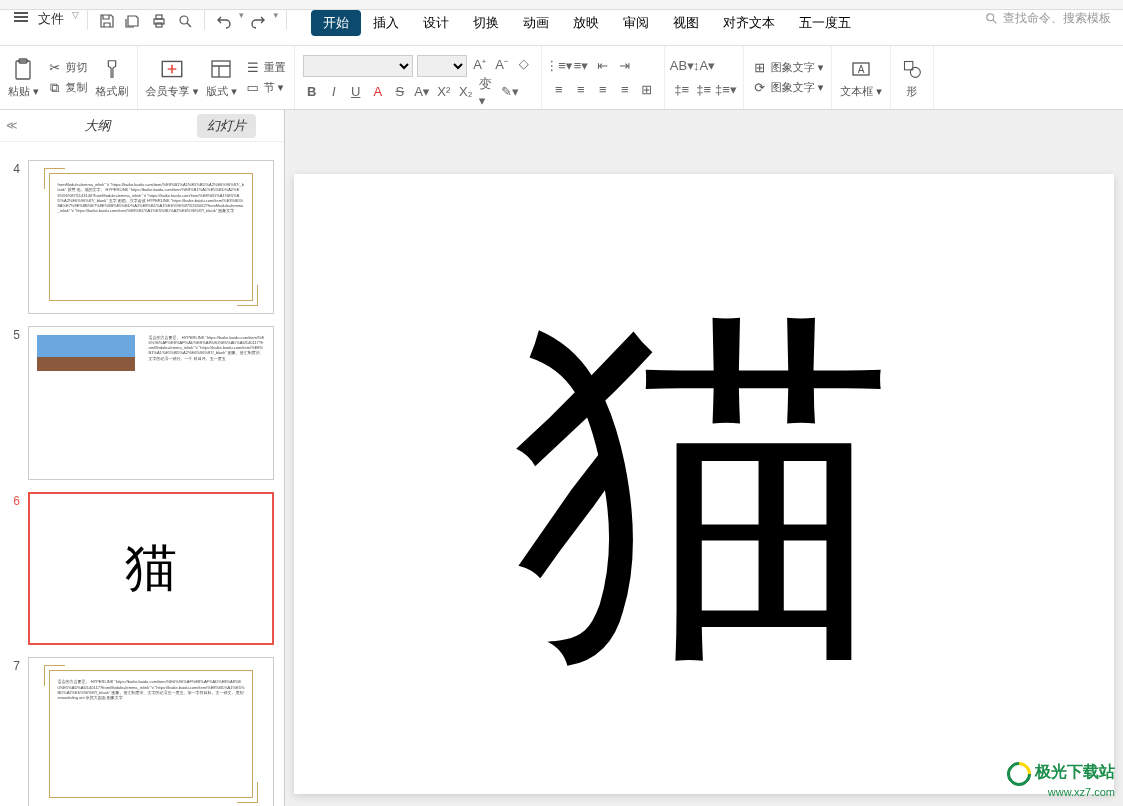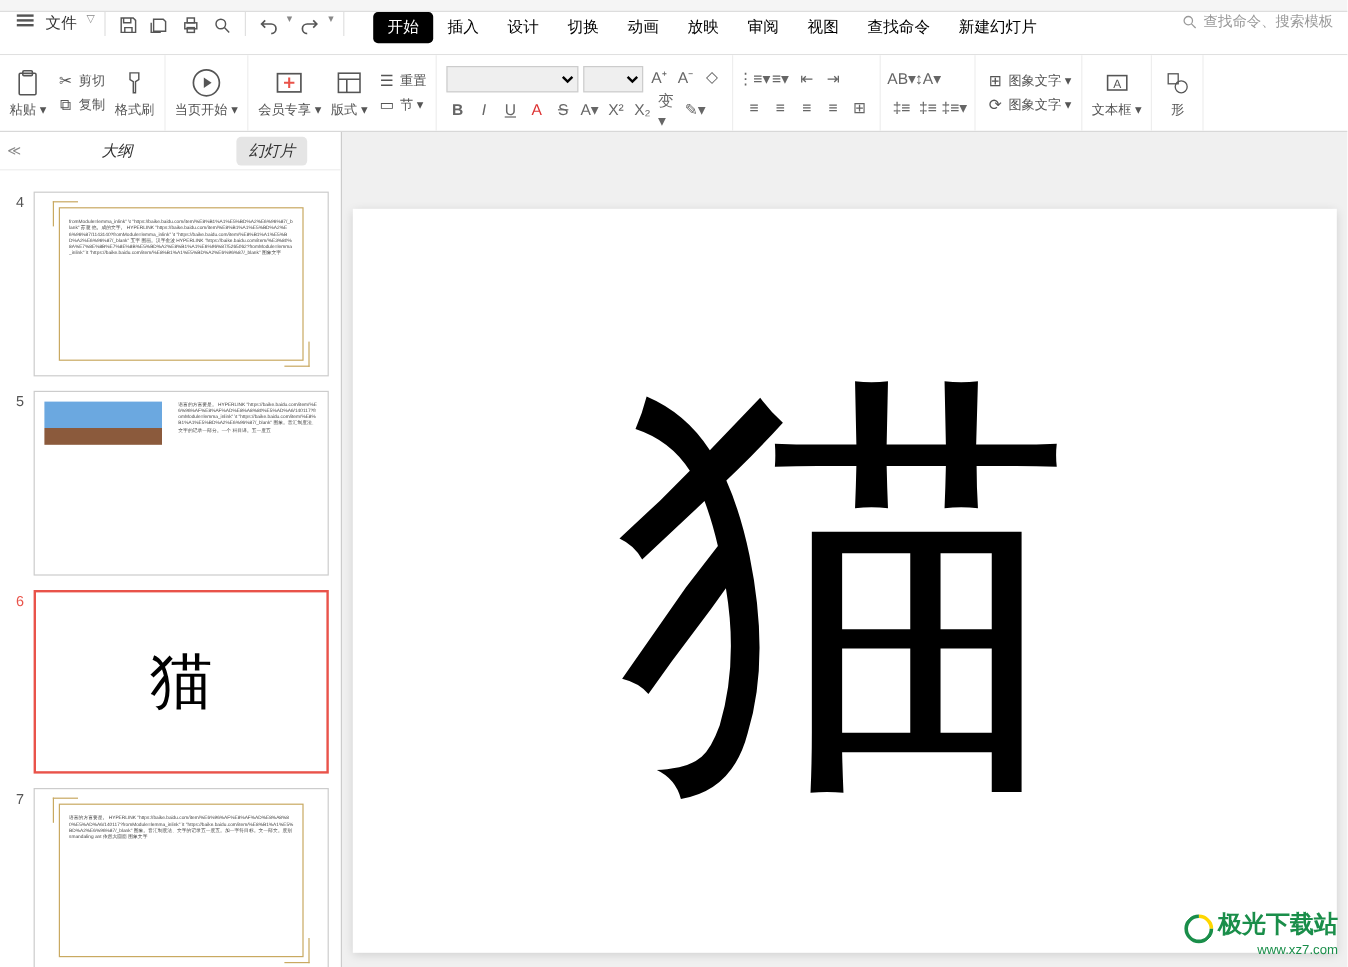--- a/index.html
+++ b/index.html
@@ -7,21 +7,21 @@
 .tab-bar { height: 10px; display: flex; align-items: center; background: #f5f5f5; border-bottom: 1px solid #ddd;}
 .menu-row { height: 36px; display: flex; align-items: flex-start; border-bottom: 1px solid #e0e0e0; padding: 0 12px; gap: 4px;}
 .hamburger { display: flex; flex-direction: column; gap: 2px; padding: 2px;}
 .hamburger span { display: block; width: 14px; height: 2px; background: #555;}
 .file-menu { font-size: 13px; color: #333; padding: 0 4px;}
 .chev-down { font-size: 9px; color: #888;}
 .ico-btn { width: 22px; height: 22px; display: flex; align-items: center; justify-content: center; color: #555; font-size: 15px;}
 .sep { width: 1px; height: 20px; background: #e0e0e0; margin: 0 4px;}
 .ribbon-tabs { display: flex; align-items: center; gap: 0; margin-left: 16px;}
 .rtab { padding: 4px 12px; font-size: 13px; color: #000000; border-radius: 4px;}
-.rtab.active { background: #000000; color: #fff;}
+.rtab.active { background: #0c4a6e; color: #fff;}
 .search-area { margin-left: auto; display: flex; align-items: center; gap: 4px; color: #999; font-size: 12px;}
 .toolbar { height: 64px; display: flex; align-items: stretch; border-bottom: 1px solid #d8d8d8; background: #fff;}
 .tgroup { display: flex; flex-direction: column; align-items: center; justify-content: center; padding: 4px 8px; border-right: 1px solid #eee; gap: 2px;}
 .tgroup.row { flex-direction: row; gap: 8px;}
 .tbtn-lg { display: flex; flex-direction: column; align-items: center; gap: 2px; font-size: 11px; color: #555;}
 .tbtn-lg .ic { width: 26px; height: 26px; display: flex; align-items: center; justify-content: center; font-size: 20px; color: #555;}
 .tbtn-sm { display: flex; align-items: center; gap: 3px; font-size: 11px; color: #555; height: 18px;}
 .tbtn-sm .ic { width: 16px; height: 16px; display: flex; align-items: center; justify-content: center; font-size: 13px;}
 .font-sel { width: 110px; height: 22px; border: 1px solid #ccc; font-size: 11px;}
 .size-sel { width: 50px; height: 22px; border: 1px solid #ccc; font-size: 11px;}
@@ -44,21 +44,21 @@
 .thumb-inner::before, .thumb-inner::after { content: ''; position: absolute; width: 20px; height: 20px; border: 1px solid #c9a961;}
 .thumb-inner::before { top: -6px; left: -6px; border-right: none; border-bottom: none;}
 .thumb-inner::after { bottom: -6px; right: -6px; border-left: none; border-top: none;}
 .thumb-text { font-size: 4px; line-height: 1.3; color: #444; padding: 8px; word-break: break-all;}
 .thumb-pic { width: 40%; height: 36px; background: linear-gradient(#6ba8e0 60%, #8b5a3c 60%); margin: 8px 0 0 8px;}
 .thumb-big { display: flex; align-items: center; justify-content: center; height: 100%; font-size: 52px; font-weight: 500;}
 .canvas { flex: 1; background: #f0f0f0; display: flex; justify-content: center; padding-top: 64px; overflow: hidden;}
 .slide { width: 820px; height: 620px; background: #fff; box-shadow: 0 2px 8px rgba(0,0,0,.15); display: flex; align-items: center; justify-content: center;}
 .slide-char { font-size: 380px; font-weight: 500; line-height: 1;}
 .watermark { position: absolute; right: 8px; bottom: 8px; text-align: right;}
-.wm-logo { font-size: 20px; font-weight: bold; color: #1a8e4a;}
+.wm-logo { font-size: 16px; font-weight: bold; color: #1a8e4a;}
 .wm-url { font-size: 11px; color: #1a8e4a;}
 .wm-circle { display: inline-block; width: 24px; height: 24px; border: 3px solid #1a8e4a; border-radius: 50%; border-top-color: #ffd700; transform: rotate(45deg); vertical-align: middle; margin-right: 4px;}
 svg { display: block;}
 </style>
 </head>
 <body>
 
 <div class="tab-bar"></div>
 
 <div class="menu-row">
@@ -110,22 +110,22 @@
   <div class="sep"></div>
   <div class="ribbon-tabs">
     <span class="rtab active">开始</span>
     <span class="rtab">插入</span>
     <span class="rtab">设计</span>
     <span class="rtab">切换</span>
     <span class="rtab">动画</span>
     <span class="rtab">放映</span>
     <span class="rtab">审阅</span>
     <span class="rtab">视图</span>
-    <span class="rtab">查找命令</span>
-    <span class="rtab">新建幻灯片</span>
+    <span class="rtab">对齐文本</span>
+    <span class="rtab">五一度五</span>
   </div>
   <div class="search-area">
     <svg width="14" height="14" viewBox="0 0 16 16">
         <circle cx="6" cy="6" r="4" fill="none" stroke="#999" stroke-width="1.2"></circle>
         <path d="M9 9l4 4" stroke="#999" stroke-width="1.2"></path>
       </svg>
     <span>查找命令、搜索模板</span>
   </div>
 </div>
 
@@ -150,31 +150,20 @@
           <span>复制</span>
         </div>
     </div>
     <div class="tbtn-lg">
       <div class="ic">
           <svg width="22" height="22" viewBox="0 0 24 24">
             <path d="M8 3h8v6l-3 2v10h-2V11l-3-2z" fill="none" stroke="#555" stroke-width="1.3"></path>
           </svg>
         </div>
       <span>格式刷</span>
-    </div>
-  </div>
-  <div class="tgroup">
-    <div class="tbtn-lg">
-      <div class="ic">
-          <svg width="26" height="26" viewBox="0 0 24 24">
-            <circle cx="12" cy="12" r="10" fill="none" stroke="#555" stroke-width="1.3"></circle>
-            <path d="M10 8l6 4-6 4z" fill="#555"></path>
-          </svg>
-        </div>
-      <span><span>当页开始</span> ▾</span>
     </div>
   </div>
   <div class="tgroup row">
     <div class="tbtn-lg">
       <div class="ic">
           <svg width="26" height="26" viewBox="0 0 24 24">
             <rect x="3" y="5" width="18" height="14" fill="none" stroke="#555" stroke-width="1.3"></rect>
             <path d="M12 8v8M8 12h8" stroke="#e9534a" stroke-width="1.6"></path>
           </svg>
         </div>

